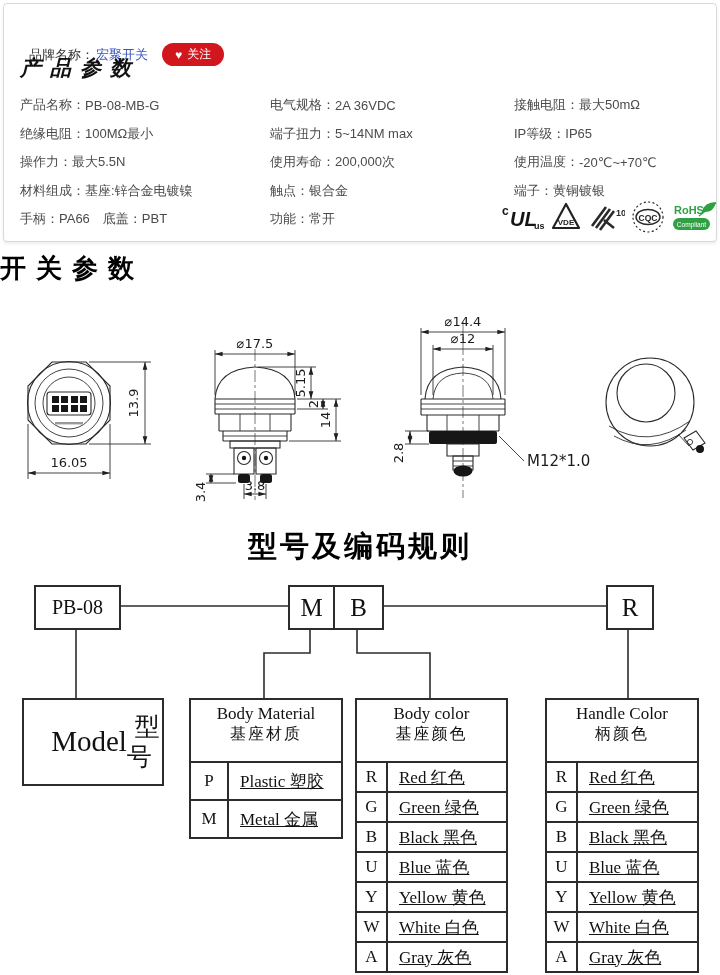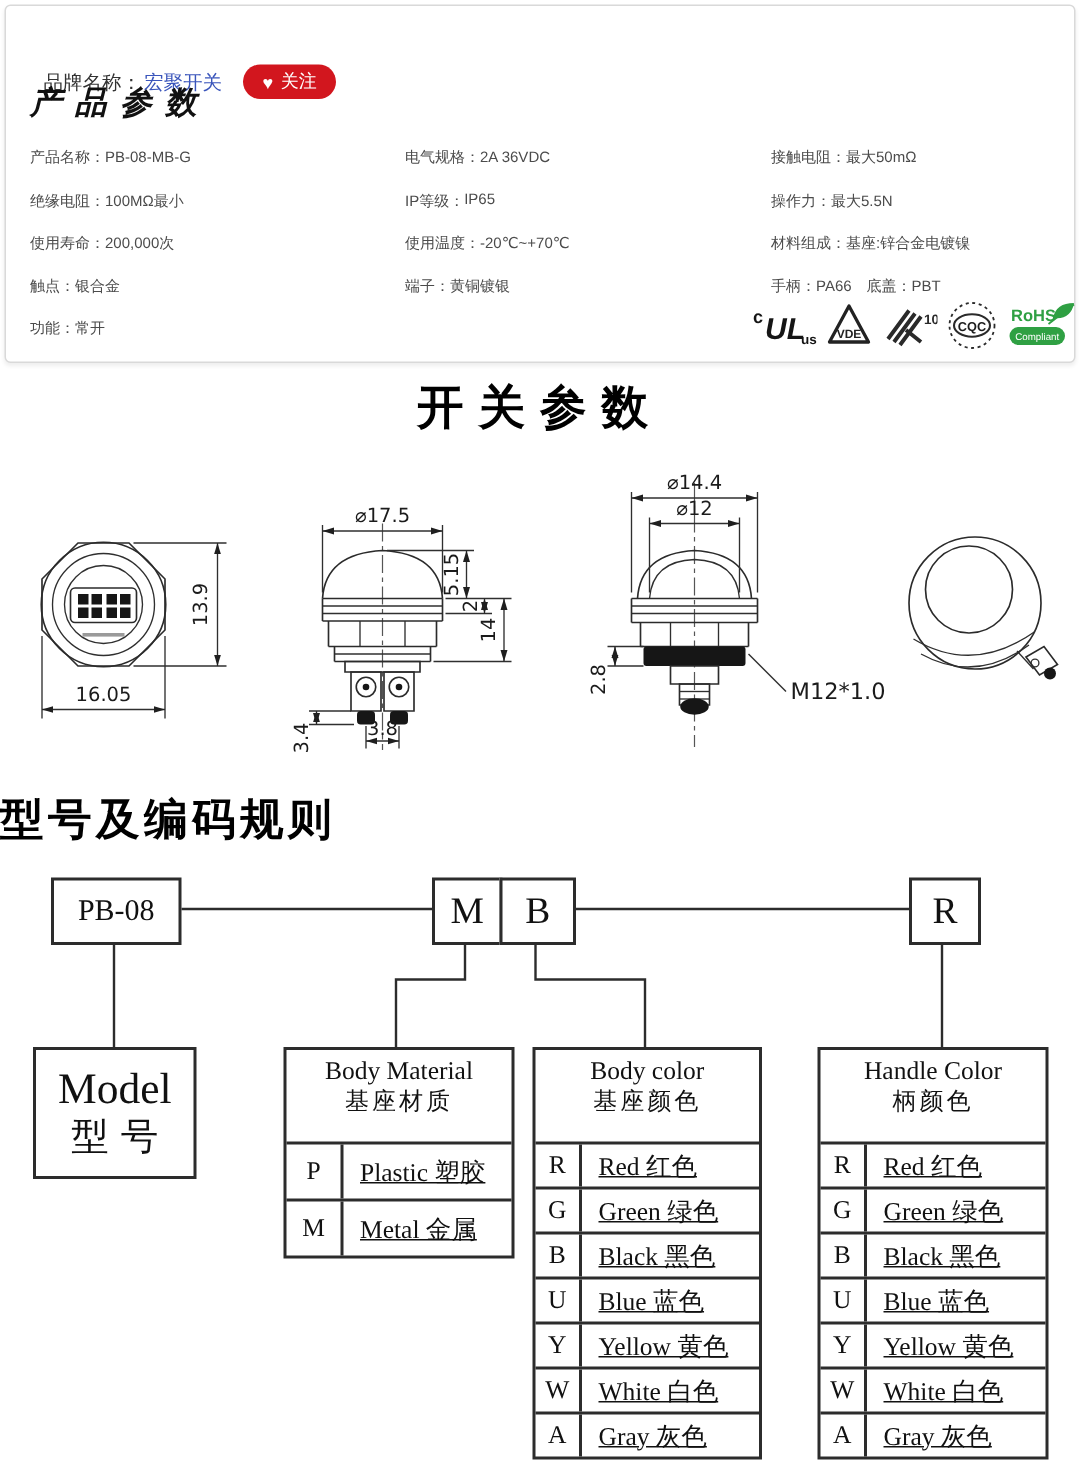--- a/index.html
+++ b/index.html
@@ -11,51 +11,51 @@
         border:1px solid #d9d9d9;border-radius:4px;box-shadow:0 2px 3px rgba(0,0,0,.07);}
   .brand-row{position:absolute;left:25px;top:18px;display:flex;align-items:center;font-size:13px;margin-top:21px;}
   .brand-label{color:#333;}
   .brand-link{color:#3a55bb;margin-left:2px;cursor:pointer;}
   .follow-btn{margin-left:14px;height:23px;padding:0 13px;border:none;border-radius:12px;
         background:#d2161e;color:#fff;font-size:12px;display:flex;align-items:center;gap:5px;cursor:pointer;}
   .follow-btn .heart{font-size:12px;line-height:1;}
   .card-title{position:absolute;left:16px;top:50px;font-family:"DejaVu Serif","Liberation Serif",serif;
         font-style:italic;font-weight:bold;font-size:21px;letter-spacing:9px;color:#111;}
   .param-grid{position:absolute;left:16px;top:87px;width:692px;display:grid;
-        grid-template-columns:250px 244px 1fr;grid-auto-rows:28.5px;font-size:10px;color:#4b4b4b;}
+        grid-template-columns:250px 244px 1fr;grid-auto-rows:28.5px;font-size:13px;color:#4b4b4b;}
   .pcell{display:flex;align-items:center;white-space:nowrap;}
   .certs{position:absolute;left:497px;top:192px;width:212px;height:42px;display:flex;
         align-items:center;gap:5px;}
   .certs svg{flex:0 0 auto;}
 
   
-  .switch-heading{position:absolute;left:0;top:251px;width:720px;text-align:center;
-        font-size:31px;font-weight:bold;letter-spacing:10px;color:#000;}
-  .coding-heading{position:absolute;left:0;top:527px;width:720px;text-align:left;
+  .switch-heading{position:absolute;left:0;top:251px;width:720px;text-align:left;
+        font-size:26px;font-weight:bold;letter-spacing:10px;color:#000;}
+  .coding-heading{position:absolute;left:0;top:527px;width:720px;text-align:center;
         font-size:29px;font-weight:bold;letter-spacing:3px;color:#000;}
 
   
   #drawings{position:absolute;left:0;top:300px;}
   #drawings *{vector-effect:non-scaling-stroke;}
   .ln{stroke:#2b2b2b;stroke-width:1.1;fill:none;}
   .thin{stroke:#2f2f2f;stroke-width:.9;fill:none;}
   .cl{stroke:#555;stroke-width:.8;fill:none;stroke-dasharray:12 3 3 3;}
   .dk{fill:#161616;stroke:none;}
   .dim{font:13px "DejaVu Sans",sans-serif;fill:#1b1b1b;}
   .dim15{font:15px "DejaVu Sans",sans-serif;fill:#1b1b1b;}
 
   
   #connectors{position:absolute;left:0;top:575px;}
   .code-box{position:absolute;border:2px solid #2c2c2c;background:#fff;display:flex;
         align-items:center;justify-content:center;font-family:"Liberation Serif","DejaVu Serif",serif;color:#111;}
   #box-pb08{left:34px;top:585px;width:83px;height:41px;font-size:20px;}
   #box-m{left:288px;top:585px;width:43px;height:41px;font-size:25px;}
   #box-b{left:333px;top:585px;width:47px;height:41px;font-size:25px;}
   #box-r{left:606px;top:585px;width:44px;height:41px;font-size:25px;}
-  #box-model{left:22px;top:698px;width:105px;height:84px;flex-direction:column;}
+  #box-model{left:22px;top:698px;width:105px;height:84px;flex-direction:row;padding-left:33px;}
   #box-model .en{font-size:29px;line-height:1.15;}
   #box-model .cn{font-size:25px;letter-spacing:8px;text-indent:8px;line-height:1.2;}
 
   .rtable{position:absolute;top:698px;background:#fff;border:2px solid #2c2c2c;
         font-family:"Liberation Serif","DejaVu Serif",serif;color:#111;}
   #table-material{left:189px;width:150px;}
   #table-bodycolor{left:355px;width:149px;}
   #table-handlecolor{left:545px;width:150px;}
   .rtable .hd{border-bottom:2px solid #2c2c2c;text-align:center;padding:4px 0 16px;}
   .hd .en{font-size:17px;}
@@ -95,20 +95,24 @@
           <span>电气规格：</span>
           <span>2A  36VDC</span>
         </div>
       <div class="pcell">
           <span>接触电阻：</span>
           <span>最大50mΩ</span>
         </div>
       <div class="pcell">
           <span>绝缘电阻：</span>
           <span>100MΩ最小</span>
+        </div>
+      <div class="pcell">
+          <span>端子扭力：</span>
+          <span>5~14NM max</span>
         </div>
       <div class="pcell">
           <span>IP等级：</span>
           <span>IP65</span>
         </div>
       <div class="pcell">
           <span>操作力：</span>
           <span>最大5.5N</span>
         </div>
       <div class="pcell">

